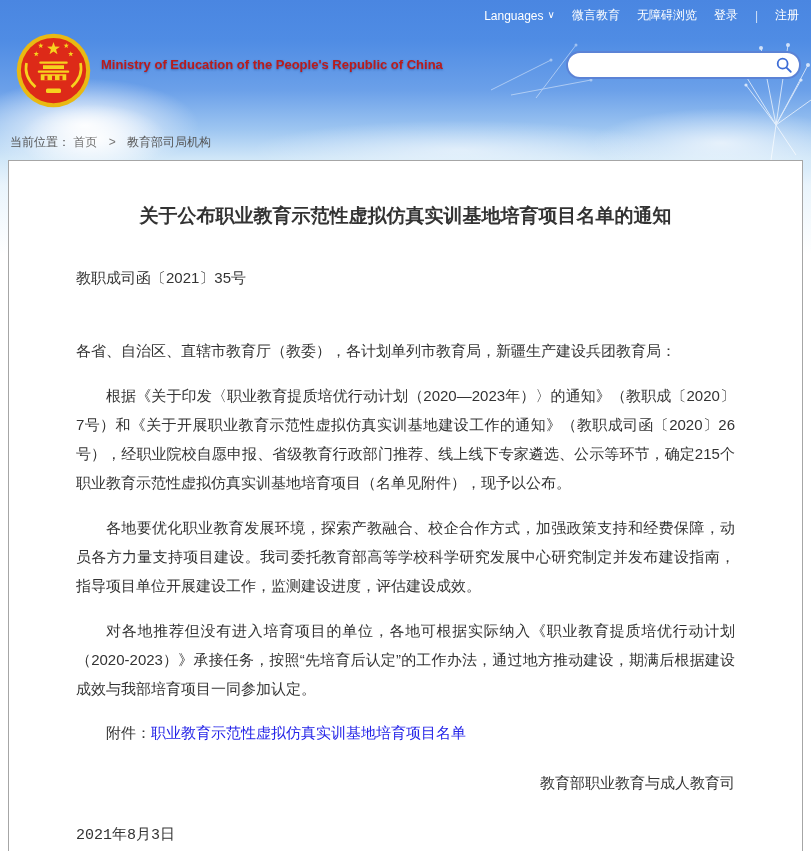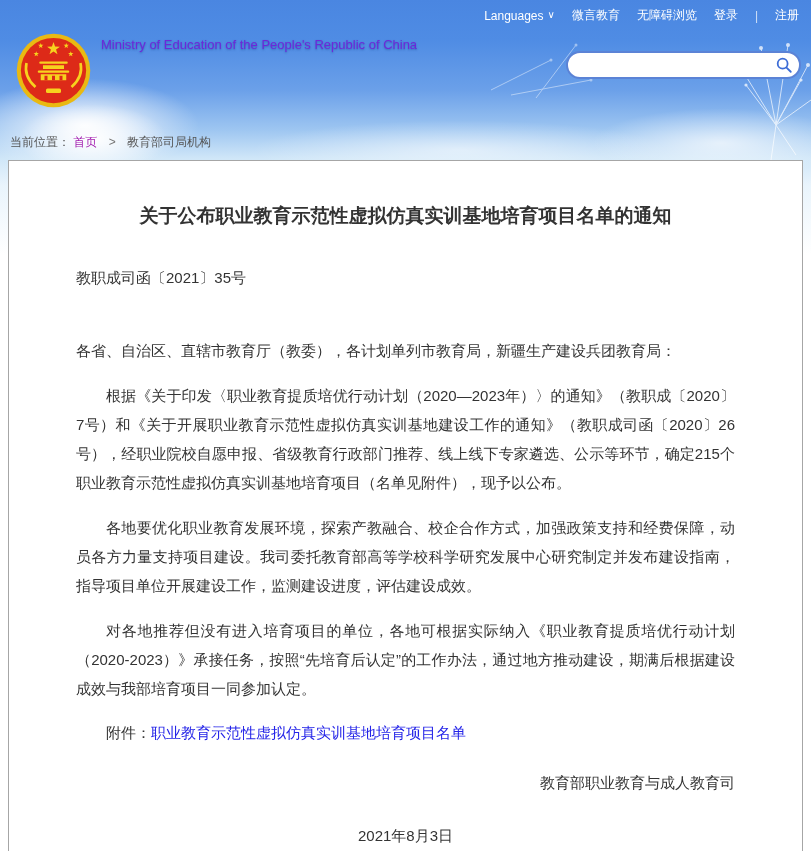--- a/index.html
+++ b/index.html
@@ -29,50 +29,50 @@
   .topbar .lang { display:inline-flex; align-items:flex-start; gap:4px; }
   .topbar .chev { font-size:10px; }
   .topbar .vsep { color:#cfe0f7; }
 
   
   .logo-row { position:absolute; left:16px; top:33px; display:flex; align-items:flex-start; z-index:4; cursor:pointer; }
   .emblem { width:75px; height:75px; flex:0 0 auto; }
   .org { margin-left:10px; padding-top:4px; }
   .org-cn { font-size:33px; font-weight:bold; color:#fff; letter-spacing:2px;
     text-shadow:0 2px 3px rgba(20,60,140,.55), 0 0 2px rgba(255,255,255,.6); white-space:nowrap; }
-  .org-en { font-size:13px; font-weight:normal; color:#6d28d9; margin-top:0;
+  .org-en { font-size:13px; font-weight:bold; color:#b91c1c; margin-top:20px;
     text-shadow:0 1px 2px rgba(20,60,140,.5); white-space:nowrap; }
 
   
   .search { position:absolute; right:10px; top:51px; width:235px; height:28px; z-index:5;
     background:#fff; border:2px solid #5b83d6; border-radius:15px;
     display:flex; align-items:center; padding:0 6px 0 12px; }
   .search input { flex:1; border:none; outline:none; font-size:13px; color:#333;
     background:transparent; font-family:inherit; }
   .search .mag { width:18px; height:18px; flex:0 0 auto; cursor:pointer; }
 
   
   .breadcrumb { position:absolute; left:10px; top:134px; font-size:12px; color:#555; z-index:4; }
-  .breadcrumb a { color:#a21caf; text-decoration:none; cursor:pointer; }
+  .breadcrumb a { color:#737373; text-decoration:none; cursor:pointer; }
   .breadcrumb .sep { margin:0 8px; color:#777; }
 
   
   .panel { position:absolute; left:8px; right:8px; top:160px; height:801px;
     background:#fff; border:1px solid #a6a6a6; border-bottom:none;
     padding:42px 67px 0; z-index:3; }
   .doc-title { font-size:19px; font-weight:bold; color:#333; text-align:center;
     line-height:26px; margin:0 0 34px; }
   .doc-number { font-size:15px; color:#333; text-align:right; line-height:29px; margin:0 0 44px; }
   .doc-text { font-size:15px; color:#333; line-height:29px; text-align:justify; }
   .salutation { margin:0 0 16px; }
   .para { margin:0 0 16px; text-indent:2em; }
   .attachment { margin:0 0 20px; text-indent:2em;font-family:Liberation Serif, serif; }
   .attachment a { color:#2424e8; text-decoration:none; cursor:pointer; }
   .signer { text-align:right; margin:0 0 24px; }
-  .doc-date { text-align:center; }
+  .doc-date { text-align:left;font-family:Liberation Mono, monospace; }
 </style>
 </head>
 <body>
 
 <div class="cloud c1"></div>
 <div class="cloud c2"></div>
 <div class="cloud c3"></div>
 <div class="cloud c4"></div>
 <svg class="dandelion" width="95" height="135" viewBox="0 0 95 135">
   <g stroke="#ffffff" stroke-width="1" fill="none" opacity="0.85">

